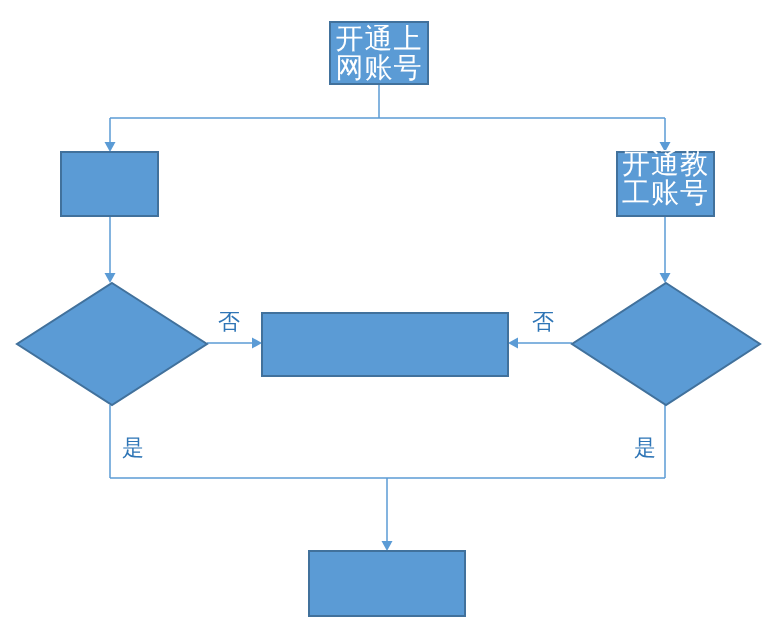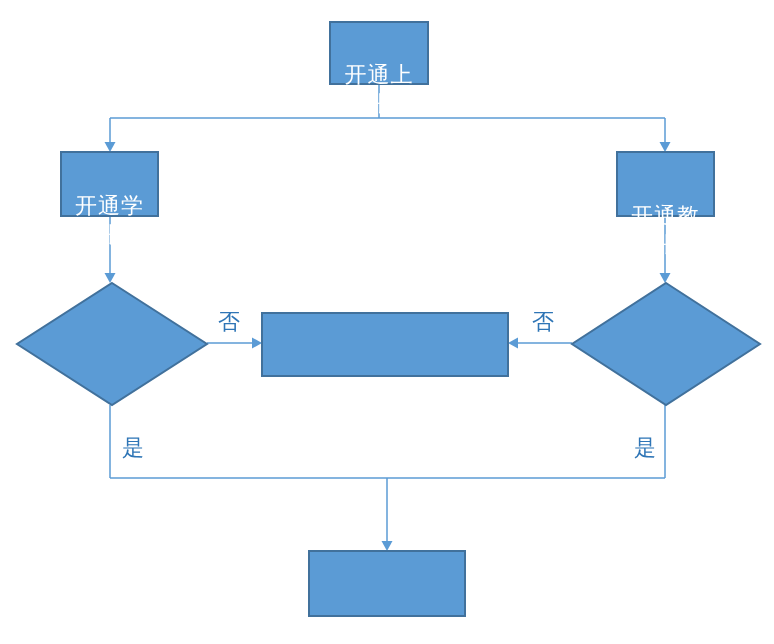--- a/index.html
+++ b/index.html
@@ -34,26 +34,25 @@
     fill: var(--connector, #5B9BD5);
     stroke: none;
   }
   .node-text {
     position: absolute;
     display: flex;
     align-items: center;
     justify-content: center;
     text-align: left;
     color: var(--node-text, #ffffff);
-    font-size: 22px;
+    font-size: 28px;
     line-height: 29px;
     letter-spacing: 1px;
     white-space: pre-line;
     pointer-events: none;
-    margin-top: 36px;
   }
   .edge-label {
     position: absolute;
     display: flex;
     align-items: center;
     justify-content: center;
     text-align: center;
     color: var(--edge-label, #2E75B6);
     font-size: 22px;
     line-height: 26px;
@@ -103,24 +102,22 @@
     <rect class="shape" x="617" y="152" width="97" height="64"></rect>
     <polygon class="shape" points="112,283 207,344 112,405 17,344"></polygon>
     <polygon class="shape" points="666,283 760,344 666,405 572,344"></polygon>
     <rect class="shape" x="262" y="313" width="246" height="63"></rect>
     <rect class="shape" x="309" y="551" width="156" height="65"></rect>
   </svg>
 
   <div class="node-text" style="left:330px;top:22px;width:98px;height:62px">开通上
 网账号</div>
 
-  <div class="node-text" style="left:61px;top:152px;width:97px;height:64px">开通学
-生账号</div>
 
-  <div class="node-text" style="left:617px;top:168px;width:97px;height:51px">开通教
+  <div class="node-text" style="left:617px;top:152px;width:97px;height:51px">开通教
 工账号</div>
 
 
 
 
 
   <div class="edge-label" style="left:207px;top:304px;width:44px;height:36px">否</div>
 
   <div class="edge-label" style="left:521px;top:304px;width:44px;height:36px">否</div>
 

